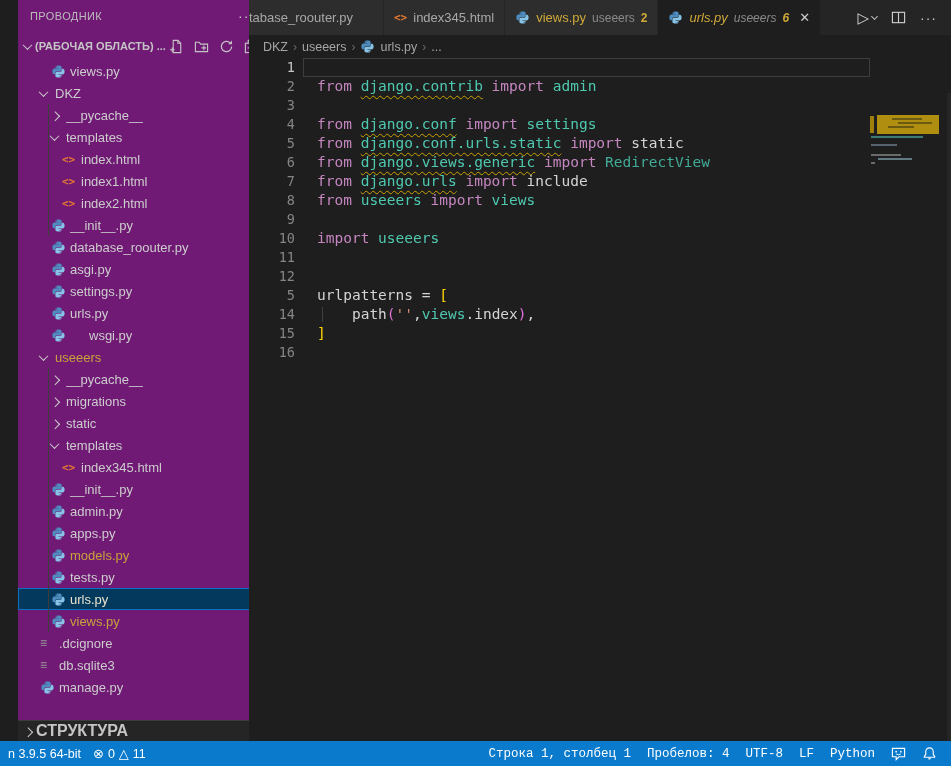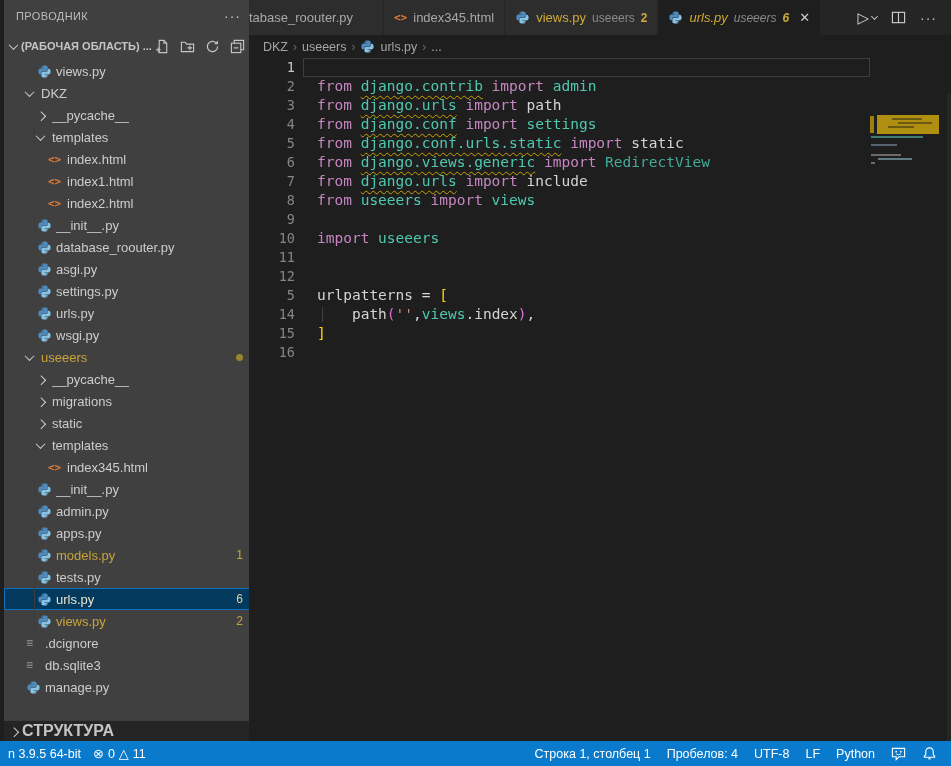--- a/index.html
+++ b/index.html
@@ -1,22 +1,22 @@
 <!DOCTYPE html>
 <html><head>
 <meta charset="utf-8">
 <style>
   * { margin:0; padding:0; box-sizing:border-box; }
   html,body { width:951px; height:766px; overflow:hidden; background:#1e1e1e;
     font-family:"Liberation Sans","DejaVu Sans",sans-serif; }
   .app { position:relative; width:951px; height:766px; background:#1e1e1e; }
 
   
-  .sidebar { position:absolute; left:4px; top:0; width:249px; height:741px;
-    background:#404040; color:#cccccc; overflow:hidden; }
+  .sidebar { position:absolute; left:18px; top:0; width:249px; height:741px;
+    background:#701a75; color:#cccccc; overflow:hidden; }
   .sb-title { height:32px; display:flex; align-items:center; padding:0 12px;
     font-size:11px; letter-spacing:.4px; color:#bbbbbb; }
   .sb-title .spacer { flex:1; }
   .ellipsis-btn { color:#c5c5c5; font-size:14px; letter-spacing:1px; cursor:pointer; }
   .section-header { height:28px; display:flex; align-items:center; padding:0 8px 0 4px;
     font-size:11px; font-weight:bold; color:#c5c5c5; }
   .section-header .chev { margin:0 4px 0 2px; }
   .section-header .spacer { flex:1; }
   .hdr-actions { display:flex; gap:10px; align-items:center; }
   .hdr-actions svg { display:block; }
@@ -96,21 +96,21 @@
   .minimap { position:absolute; right:4px; top:55px; width:77px; height:680px; }
   .mm { position:absolute; }
   .scrollbar-track { position:absolute; right:0; top:35px; width:4px; bottom:0; background:#262626; }
 
   
   .statusbar { position:absolute; left:0; bottom:0; width:951px; height:25px;
     background:#0a7acc; color:#ffffff; display:flex; align-items:center;
     font-size:12.5px; padding:0 2px; }
   .sb-item { display:flex; align-items:center; gap:4px; padding:0 6px; cursor:pointer; white-space:nowrap; }
   .sb-left { display:flex; align-items:center; }
-  .sb-right { margin-left:auto; display:flex; align-items:center; gap:4px; padding-right:6px; }
+  .sb-right { margin-left:auto; display:flex; align-items:center; gap:4px; padding-right:6px;font-family:Liberation Mono, monospace; }
   .st-icon { font-size:13px; }
 </style>
 </head>
 <body>
 
 <div class="app">
 
   <div class="sidebar">
     <div class="sb-title">
       <span>ПРОВОДНИК</span>
@@ -238,21 +238,21 @@
         <div class="tree-row" style="padding-left: 33px;">
           <span class="tree-icon">
             <svg width="15" height="15" viewBox="0 0 64 64">
               <path d="M31.8 6c-13 0-12.2 5.7-12.2 5.7v5.9h12.4v1.8H14.7S6 18.4 6 31.5s7.6 12.7 7.6 12.7h4.5v-6.1s-.2-7.6 7.5-7.6h12.4s7.2.1 7.2-7V12.3S46.3 6 31.8 6zm-6.9 4a2.2 2.2 0 1 1 0 4.4 2.2 2.2 0 0 1 0-4.4z" fill="#4e8cbf"></path>
               <path d="M32.2 58c13 0 12.2-5.7 12.2-5.7v-5.9H32v-1.8h17.3S58 45.6 58 32.5 50.4 19.8 50.4 19.8h-4.5v6.1s.2 7.6-7.5 7.6H26s-7.2-.1-7.2 7v11.2S17.7 58 32.2 58zm6.9-4a2.2 2.2 0 1 1 0-4.4 2.2 2.2 0 0 1 0 4.4z" fill="#86c3e6"></path>
             </svg>
           </span>
           <span class="label">urls.py</span>
           <span class="grow"></span>
         </div>
-        <div class="tree-row" style="padding-left: 33px;">
+        <div class="tree-row" style="padding-left: 33px; gap: 19px;">
           <span class="tree-icon">
             <svg width="15" height="15" viewBox="0 0 64 64">
               <path d="M31.8 6c-13 0-12.2 5.7-12.2 5.7v5.9h12.4v1.8H14.7S6 18.4 6 31.5s7.6 12.7 7.6 12.7h4.5v-6.1s-.2-7.6 7.5-7.6h12.4s7.2.1 7.2-7V12.3S46.3 6 31.8 6zm-6.9 4a2.2 2.2 0 1 1 0 4.4 2.2 2.2 0 0 1 0-4.4z" fill="#4e8cbf"></path>
               <path d="M32.2 58c13 0 12.2-5.7 12.2-5.7v-5.9H32v-1.8h17.3S58 45.6 58 32.5 50.4 19.8 50.4 19.8h-4.5v6.1s.2 7.6-7.5 7.6H26s-7.2-.1-7.2 7v11.2S17.7 58 32.2 58zm6.9-4a2.2 2.2 0 1 1 0-4.4 2.2 2.2 0 0 1 0 4.4z" fill="#86c3e6"></path>
             </svg>
           </span>
           <span class="label">wsgi.py</span>
           <span class="grow"></span>
         </div>
         <div class="tree-row warn" style="padding-left: 22px;">
@@ -460,21 +460,21 @@
         <span>urls.py</span>
         <span class="sep">›</span>
         <span>...</span>
       </div>
 
     <div class="code-area">
       <div class="curline-box"></div>
 
       <div class="code-line current"><span class="num">1</span><span class="txt"></span></div>
         <div class="code-line"><span class="num">2</span><span class="txt"><span class="tk-k">from </span><span class="tk-m">django.contrib</span><span class="tk-k"> import </span><span class="tk-t">admin</span></span></div>
-        <div class="code-line"><span class="num">3</span><span class="txt"><span class="tk-k">from </span><span class="tk-m">django.urls</span><span class="tk-k"> import </span><span class="tk-w">path</span></span></div>
+        <div class="code-line"><span class="num">3</span></div>
         <div class="code-line"><span class="num">4</span><span class="txt"><span class="tk-k">from </span><span class="tk-m">django.conf</span><span class="tk-k"> import </span><span class="tk-t">settings</span></span></div>
         <div class="code-line"><span class="num">5</span><span class="txt"><span class="tk-k">from </span><span class="tk-m">django.conf.urls.static</span><span class="tk-k"> import </span><span class="tk-w">static</span></span></div>
         <div class="code-line"><span class="num">6</span><span class="txt"><span class="tk-k">from </span><span class="tk-m">django.views.generic</span><span class="tk-k"> import </span><span class="tk-c">RedirectView</span></span></div>
         <div class="code-line"><span class="num">7</span><span class="txt"><span class="tk-k">from </span><span class="tk-m">django.urls</span><span class="tk-k"> import </span><span class="tk-w">include</span></span></div>
         <div class="code-line"><span class="num">8</span><span class="txt"><span class="tk-k">from </span><span class="tk-t">useeers</span><span class="tk-k"> import </span><span class="tk-t">views</span></span></div>
         <div class="code-line"><span class="num">9</span><span class="txt"></span></div>
         <div class="code-line"><span class="num">10</span><span class="txt"><span class="tk-k">import </span><span class="tk-t">useeers</span></span></div>
         <div class="code-line"><span class="num">11</span><span class="txt"></span></div>
         <div class="code-line"><span class="num">12</span><span class="txt"></span></div>
         <div class="code-line"><span class="num">5</span><span class="txt"><span class="tk-w">urlpatterns = </span><span class="tk-b1">[</span></span></div>

